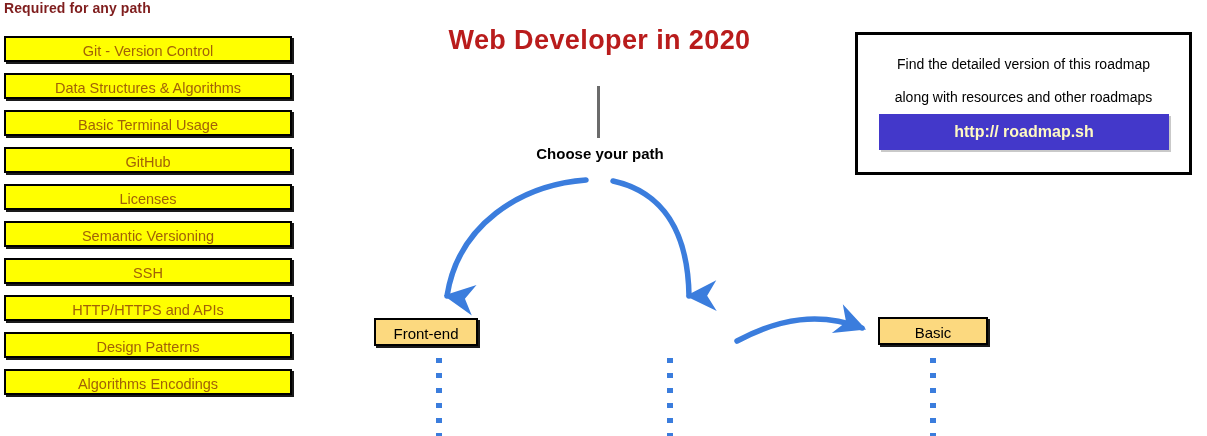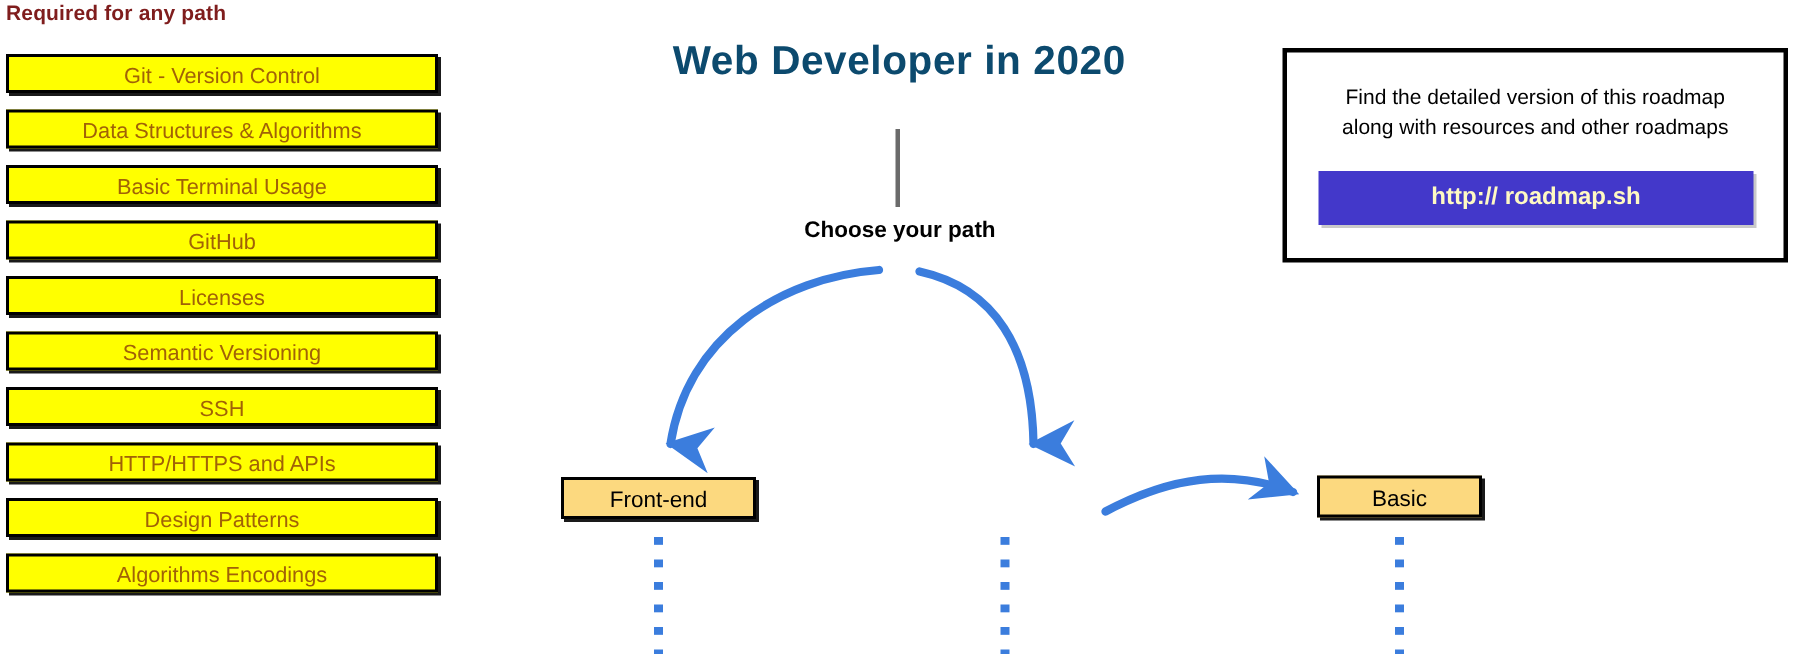--- a/index.html
+++ b/index.html
@@ -60,21 +60,21 @@
   
   #main-title {
     position: absolute;
     left: 417px;
     top: 25px;
     width: 365px;
     text-align: center;
     font-size: 27px;
     font-weight: bold;
     letter-spacing: 0.4px;
-    color: #0c4a6e;
+    color: #b91c1c;
     white-space: nowrap;
   }
 
   #title-stem {
     position: absolute;
     left: 597px;
     top: 86px;
     width: 3px;
     height: 52px;
     background: #6b6b6b;
@@ -109,21 +109,21 @@
     line-height: 28px;
     background: #fcd97f;
     border: 2px solid #000000;
     box-shadow: 2px 2px 0 #1a1a1a;
     text-align: center;
     font-size: 15px;
     color: #000000;
     box-sizing: border-box;
     white-space: nowrap;
   }
-  #path-box-frontend { left: 374px; top: 318px; width: 130px; }
+  #path-box-frontend { left: 374px; top: 318px; width: 104px; }
   #path-box-backend  { left: 609px; top: 318px; width: 123px; }
   #path-box-devops   { left: 878px; top: 317px; width: 110px; }
 
   .dotted-trail {
     position: absolute;
     width: 6px;
     top: 358px;
     height: 78px;
     background-image: linear-gradient(#3b7ddd 5px, rgba(0,0,0,0) 5px);
     background-size: 6px 15px;
@@ -147,21 +147,21 @@
   .info-line {
     position: absolute;
     left: 0;
     width: 100%;
     text-align: center;
     font-size: 14px;
     color: #000000;
     white-space: nowrap;
   }
   #info-line-1 { top: 21px; }
-  #info-line-2 { top: 41px; }
+  #info-line-2 { top: 54px; }
 
   #roadmap-button {
     position: absolute;
     left: 21px;
     top: 79px;
     width: 290px;
     height: 36px;
     line-height: 36px;
     background: #4338ca;
     box-shadow: 2px 2px 0 #c9c9c9;

